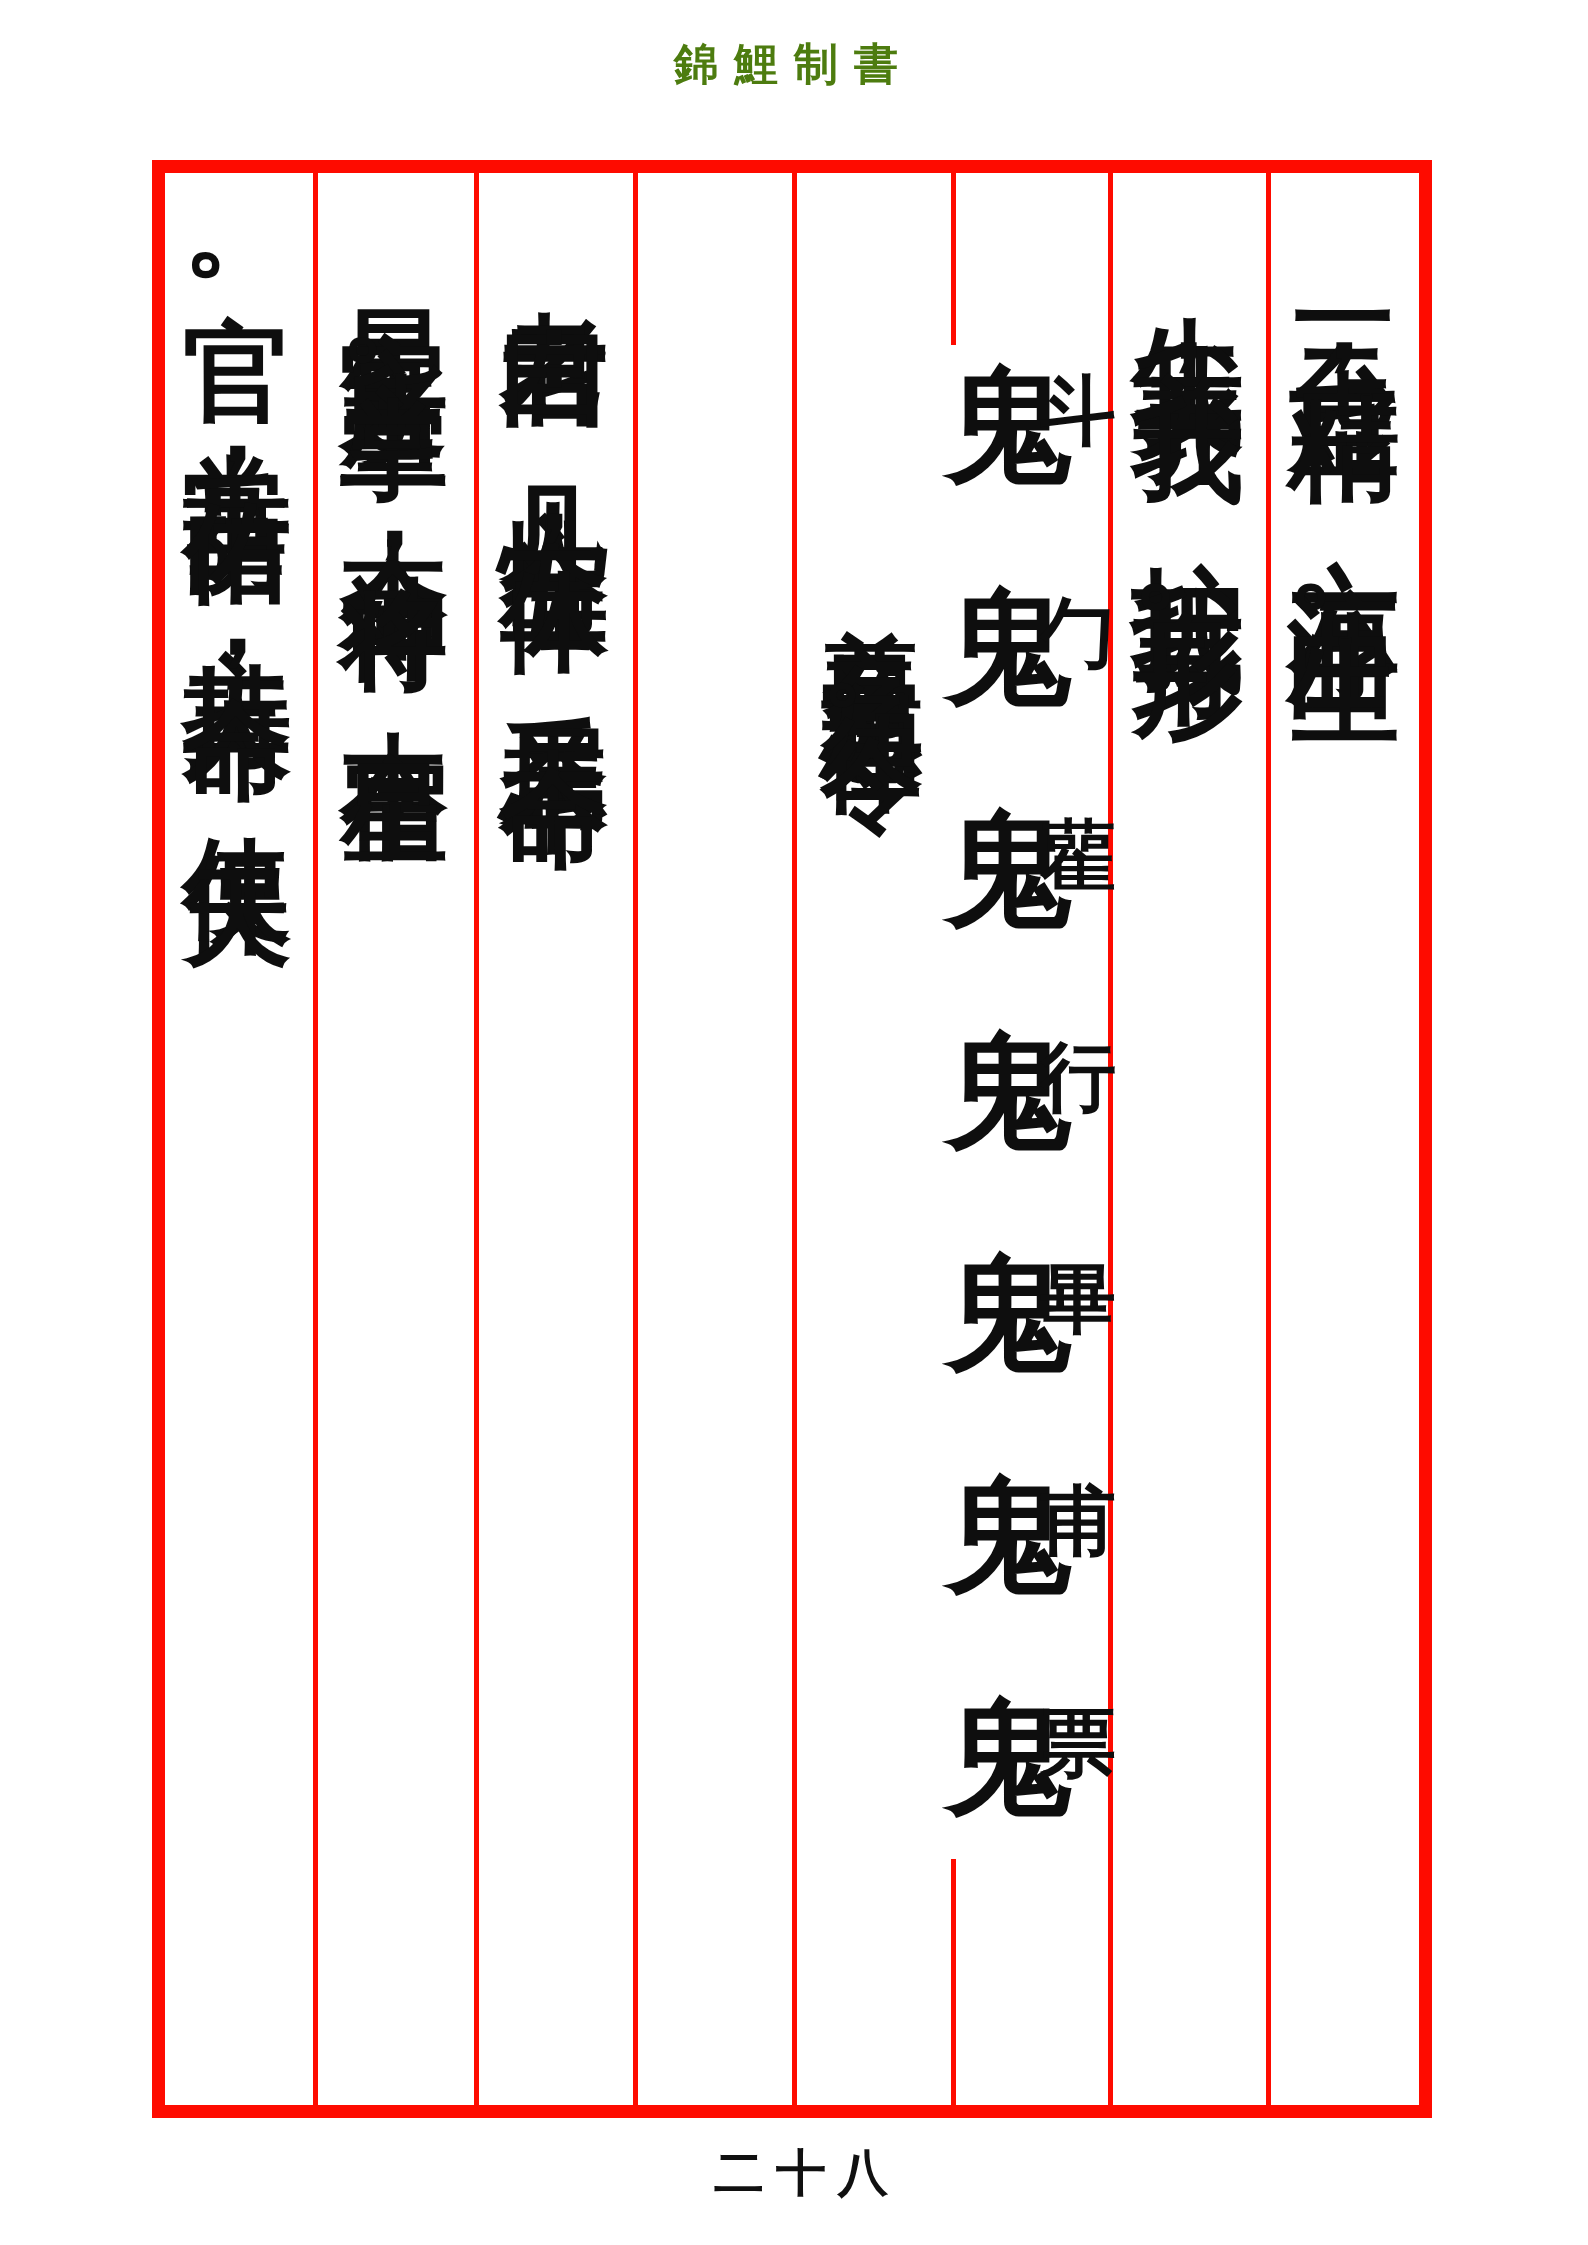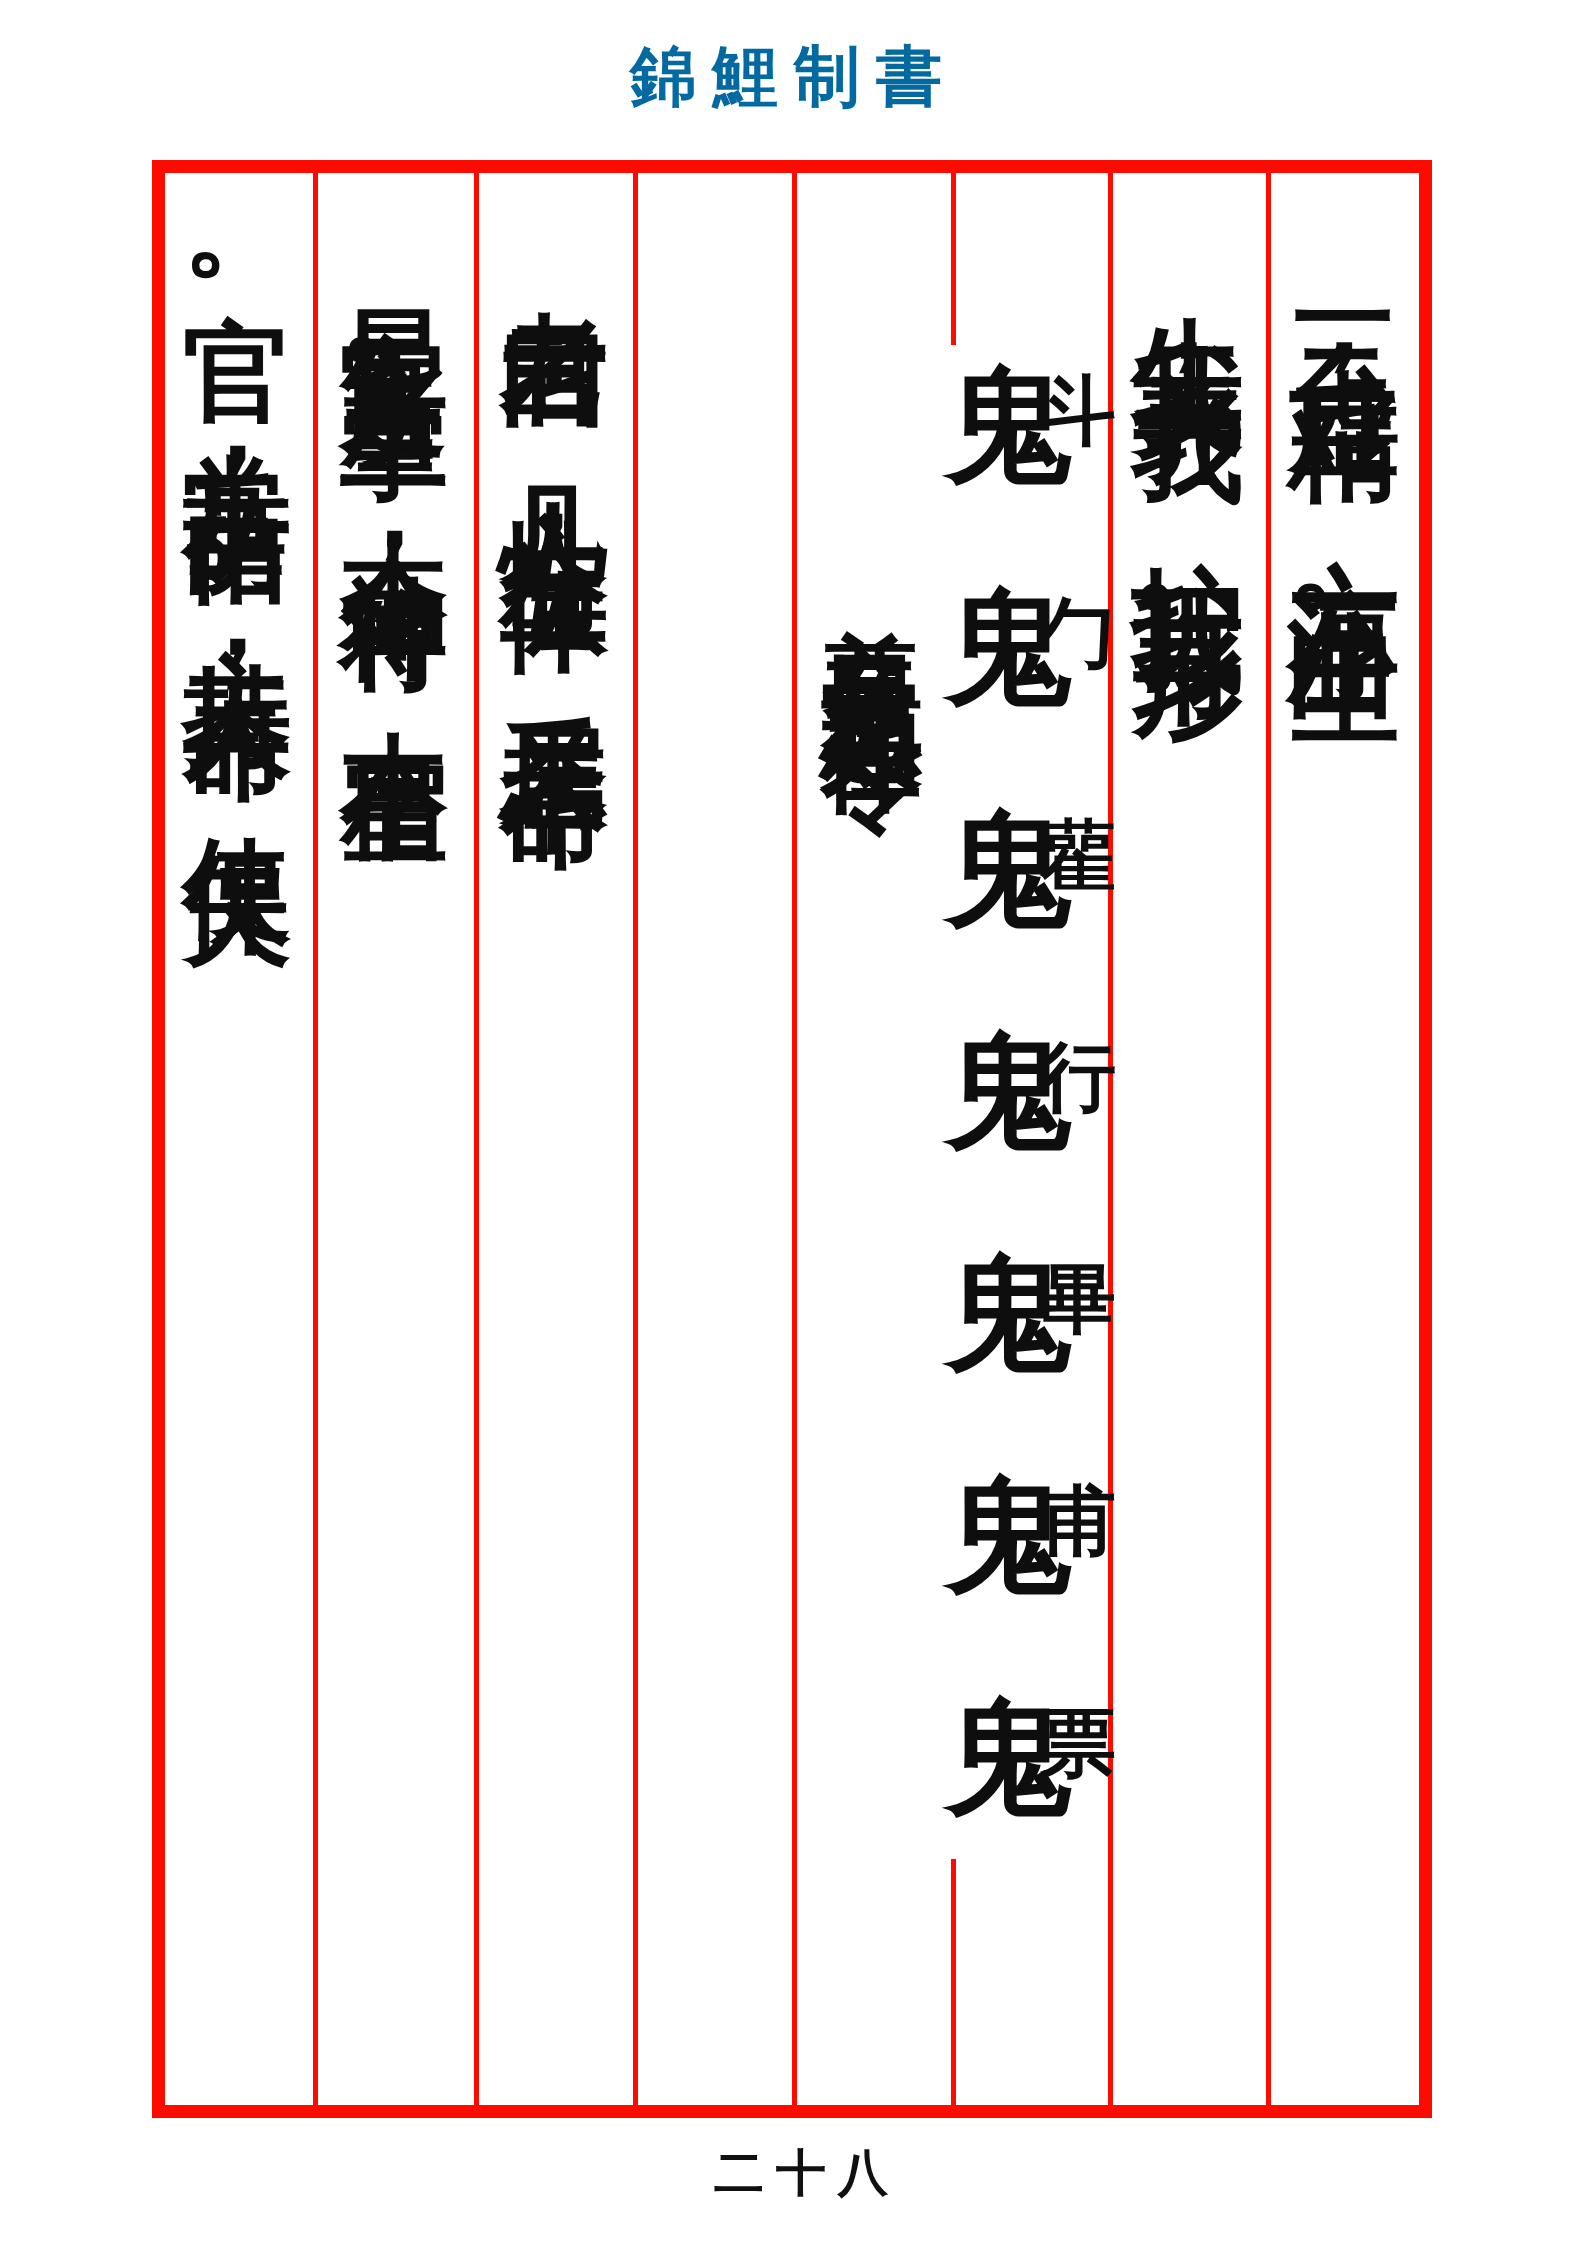--- a/index.html
+++ b/index.html
@@ -5,22 +5,22 @@
   html,body{margin:0;padding:0;}
   body{
     width:1588px;height:2245px;position:relative;
     background:#ffffff;color:#0e0e0e;
     font-family:"DejaVu Serif","Liberation Serif",serif;
     overflow:hidden;
   }
   
   .book-title{
     position:absolute;top:40px;left:0;width:100%;
-    text-align:center;color:#0369a1;
-    font-size:66px;font-weight:bold;letter-spacing:16px;
+    text-align:center;color:#4d7c0f;
+    font-size:44px;font-weight:bold;letter-spacing:16px;
     line-height:1.1;
   }
   
   .frame{
     position:absolute;left:152px;top:160px;
     width:1280px;height:1958px;
     border:13px solid #fe0b00;box-sizing:border-box;
   }
   .cols{position:absolute;left:0;top:0;width:1254px;height:1932px;}
   

